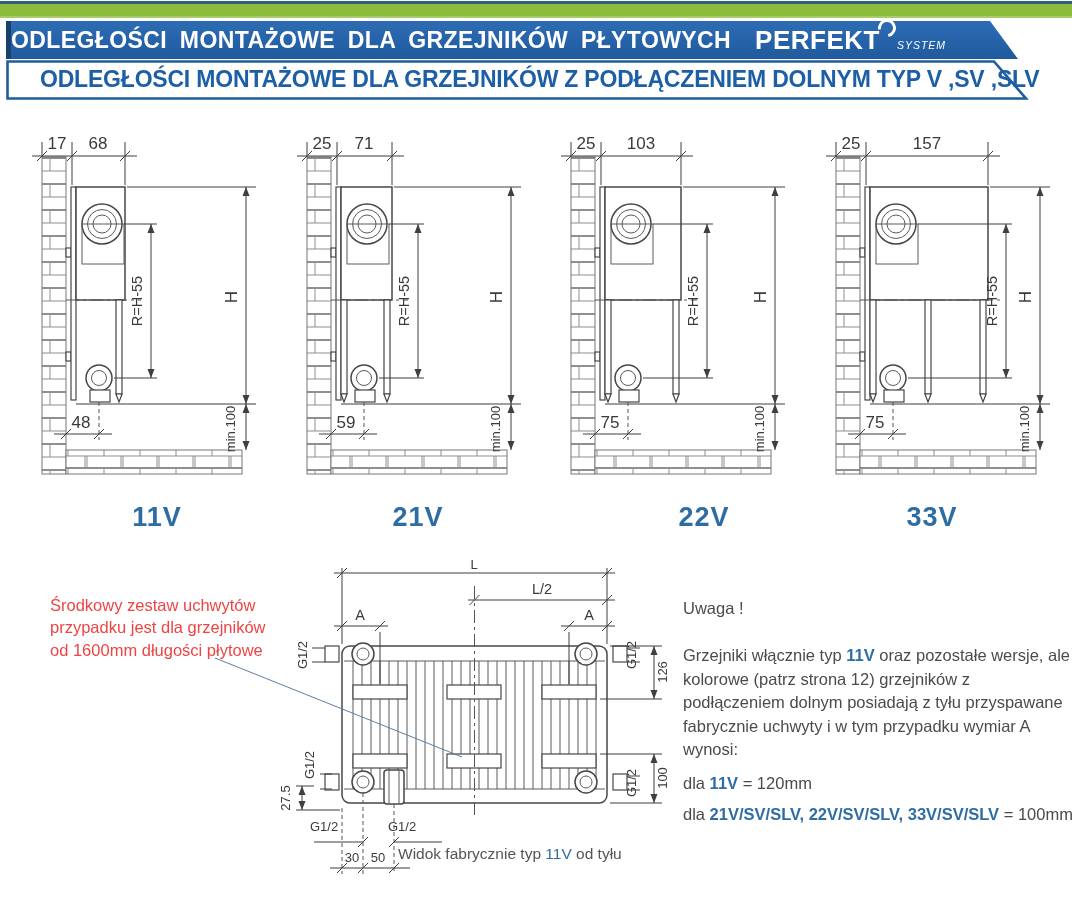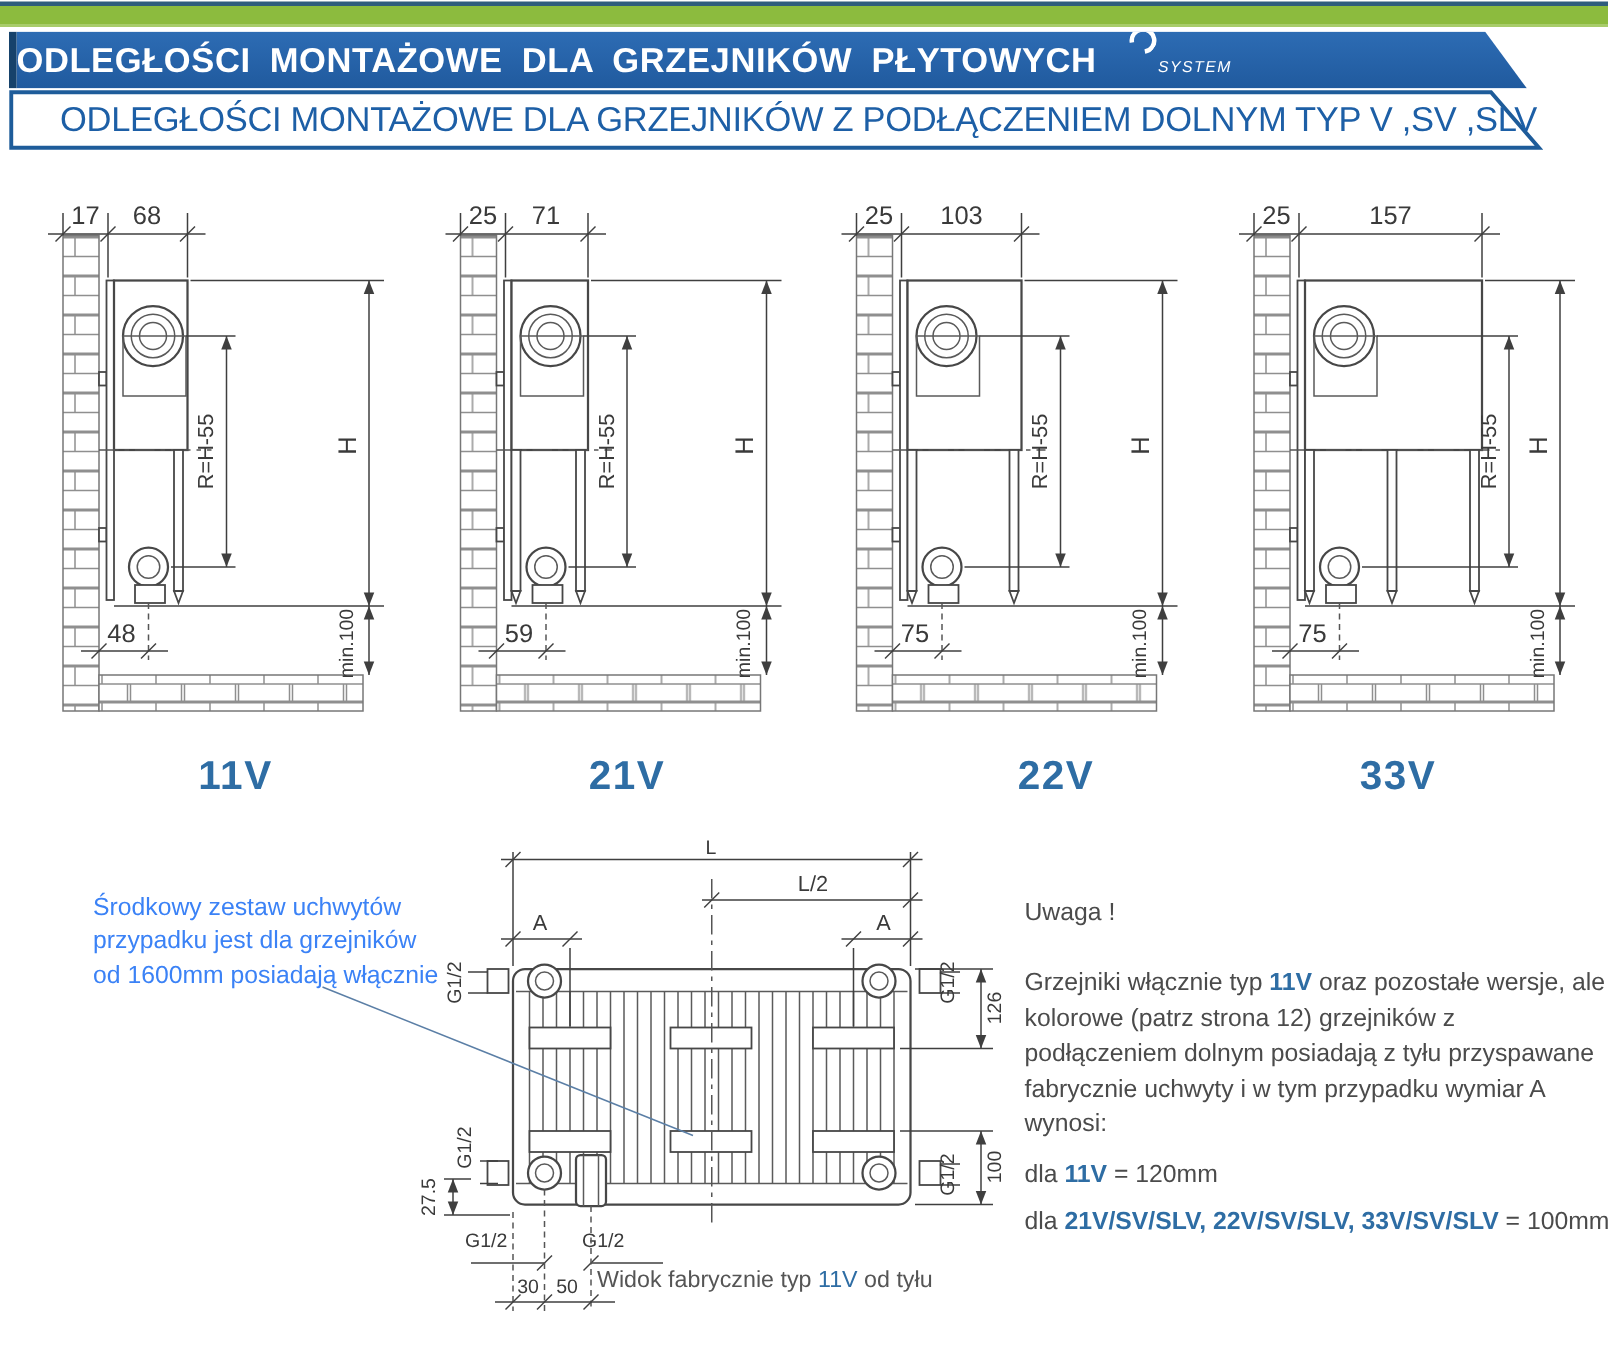--- a/index.html
+++ b/index.html
@@ -12,58 +12,59 @@
                clip-path:polygon(0 0, calc(100% - 28px) 0, 100% 100%, 0 100%);
                border-left:5px solid #16426b;display:flex;align-items:center;box-sizing:border-box;}
   .banner-blue .t{color:#fff;font-size:23px;font-weight:700;letter-spacing:.4px;word-spacing:6px;white-space:nowrap;}
   .brand{display:flex;align-items:baseline;margin-left:24px;color:#fff;}
   .brand .b{font-size:26px;font-weight:800;letter-spacing:.5px;}
   .ring{display:inline-block;width:12px;height:12px;border:3px solid #fff;border-radius:50%;
         border-bottom-color:transparent;transform:translateY(-12px) rotate(35deg);margin:0 1px 0 -2px;}
   .brand .s{font-size:10.5px;font-weight:400;letter-spacing:1px;font-style:italic;}
   .banner-white-shape{position:absolute;left:6px;top:60px;}
   .banner-white-text{position:absolute;left:40px;top:60px;height:28px;line-height:39px;
-                     color:#1d5fa6;font-size:23px;font-weight:400;letter-spacing:-.2px;white-space:nowrap;}
+                     color:#1d5fa6;font-size:23px;font-weight:700;letter-spacing:-.2px;white-space:nowrap;}
   
   .diagrams{position:absolute;left:14px;top:132px;width:1044px;display:flex;justify-content:space-between;align-items:flex-end;}
   svg .ln{fill:#fff;stroke:#474747;stroke-width:1.5;}
   svg .ln1{fill:#fff;stroke:#474747;stroke-width:1.2;}
   svg .thin{fill:none;stroke:#5a5a5a;stroke-width:1;}
   svg .dim{stroke:#3f3f3f;stroke-width:1;fill:none;}
   svg .arr{fill:#3f3f3f;stroke:none;}
   svg .dd{stroke:#555;stroke-width:1;stroke-dasharray:13 4 3 4;fill:none;}
   svg .dash{stroke:#555;stroke-width:1;stroke-dasharray:4 3;fill:none;}
   svg text.d{fill:#3a3a3a;font-family:"Liberation Sans",sans-serif;font-size:17px;}
   svg text.dr{fill:#3a3a3a;font-family:"Liberation Sans",sans-serif;font-size:14.5px;}
   svg text.dm{fill:#3a3a3a;font-family:"Liberation Sans",sans-serif;font-size:13px;}
   svg text.ds{fill:#3a3a3a;font-family:"Liberation Sans",sans-serif;font-size:13px;}
   .type-label{position:absolute;top:502px;width:120px;text-align:center;
               color:#2e6da4;font-size:27px;font-weight:700;letter-spacing:1px;}
   
-  .note-left{position:absolute;left:50px;top:594px;width:270px;font-size:16.5px;line-height:1.35;color:#3b82f6;margin-left:12px;}
+  .note-left{position:absolute;left:50px;top:594px;width:270px;font-size:16.5px;line-height:1.35;color:#ef4444;}
   .note-right{position:absolute;left:683px;top:597px;width:392px;color:#4b4b4b;font-size:16.5px;line-height:1.42;}
   .note-right .uw{margin-bottom:24px;}
   .note-right .blue{color:#2e6da4;font-weight:700;}
   .note-right .ln-a{margin-top:10px;}
   .note-right .ln-b{margin-top:8px;}
   .rear-svg{position:absolute;left:280px;top:558px;}
   .caption{position:absolute;left:398px;top:845px;font-size:15.5px;color:#555;}
   .caption .blue{color:#2e6da4;}
   .overlay{position:absolute;left:0;top:0;pointer-events:none;}
 </style>
 </head>
 <body>
 
 <div id="page">
 
   <div class="top-line"></div>
   <div class="green-bar"></div>
   <div class="banner-blue">
     <span class="t">ODLEGŁOŚCI MONTAŻOWE DLA GRZEJNIKÓW PŁYTOWYCH</span>
     <span class="brand">
+      <span class="b">PERFEKT</span>
         <span class="ring"></span>
         <span class="s">SYSTEM</span>
     </span>
   </div>
   <svg class="banner-white-shape" width="1024" height="40">
     <polygon points="1.5,1.5 988,1.5 1020,38.5 1.5,38.5" fill="#ffffff" stroke="#1e5c9a" stroke-width="2.6"></polygon>
   </svg>
   <div class="banner-white-text">ODLEGŁOŚCI MONTAŻOWE DLA GRZEJNIKÓW Z PODŁĄCZENIEM DOLNYM TYP V ,SV ,SLV</div>
 
   <div class="diagrams">
@@ -304,21 +305,21 @@
   </div>
 
   <div class="type-label" style="left:97px">11V</div>
   <div class="type-label" style="left:358px">21V</div>
   <div class="type-label" style="left:644px">22V</div>
   <div class="type-label" style="left:872px">33V</div>
 
   <div class="note-left">
     <div>Środkowy zestaw uchwytów</div>
     <div>przypadku jest dla grzejników</div>
-    <div>od 1600mm posiadają włącznie</div>
+    <div>od 1600mm długości płytowe</div>
   </div>
 
   <svg class="rear-svg" width="392" height="325" viewBox="0 0 392 325">
     <g>
       <rect x="62" y="88" width="265" height="157" rx="8" class="ln"></rect>
       <line x1="64" y1="103" x2="325" y2="103" class="thin"></line>
       <line x1="64" y1="231" x2="325" y2="231" class="thin"></line>
       <path class="thin" d="M73 103V231M82 103V231M91 103V231M100 103V231M109 103V231M118 103V231M127 103V231M136 103V231M145 103V231M154 103V231M163 103V231M172 103V231M181 103V231M190 103V231M199 103V231M208 103V231M217 103V231M226 103V231M235 103V231M244 103V231M253 103V231M262 103V231M271 103V231M280 103V231M289 103V231M298 103V231M307 103V231M316 103V231"></path>
       <rect x="73" y="127" width="54" height="14" class="ln1"></rect>
       <rect x="167" y="127" width="54" height="14" class="ln1"></rect>

